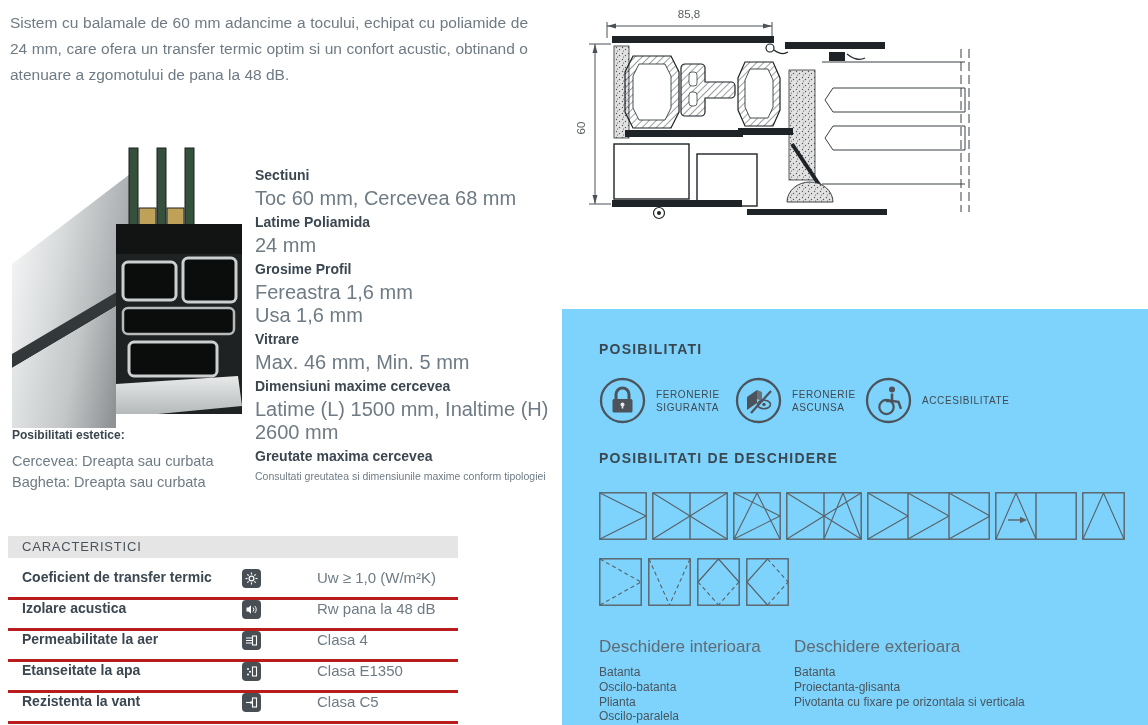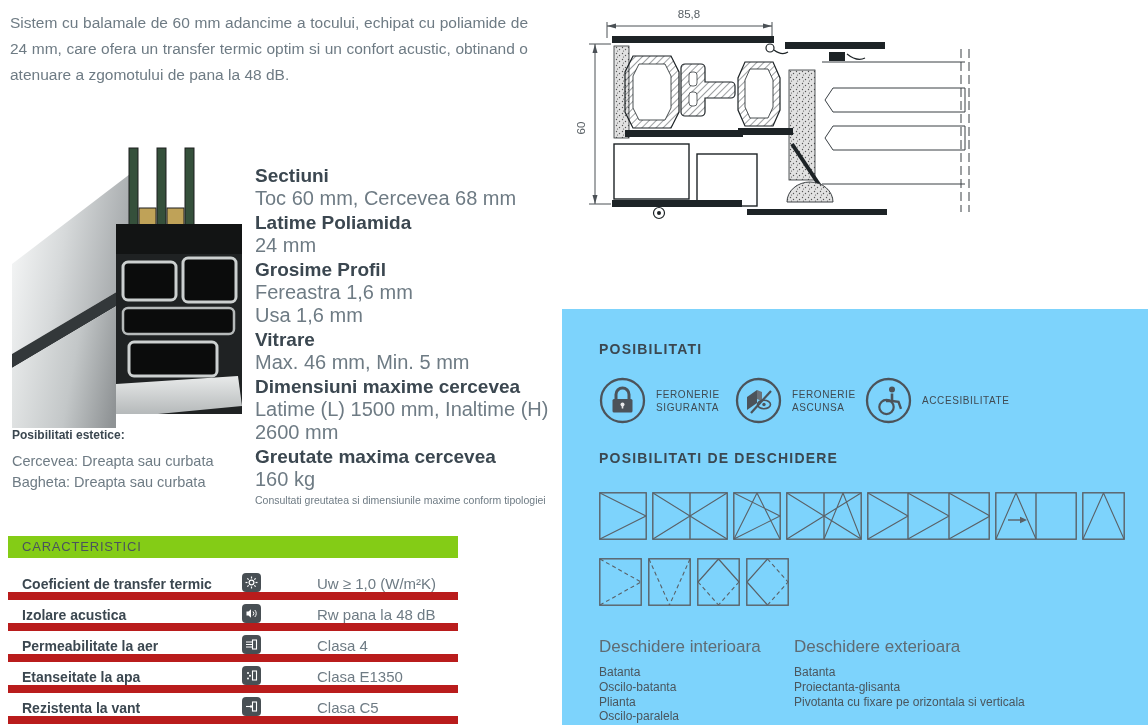--- a/index.html
+++ b/index.html
@@ -6,33 +6,33 @@
   html,body { width:1148px; height:725px; background:#fff; overflow:hidden;
     font-family:"Liberation Sans", sans-serif; }
   #canvas { position:relative; width:1148px; height:725px; background:#fff; overflow:hidden; }
 
   .intro { position:absolute; left:10px; top:10px; width:518px; font-size:15.5px;
     line-height:26px; color:#6e7b84; text-align:justify; }
 
   .photo { position:absolute; left:12px; top:146px; width:230px; height:282px; }
 
   .specs { position:absolute; left:255px; top:164px; width:300px; }
-  .spec-label { font-size:19px; font-weight:700; color:#3b4750; line-height:23.4px; }
+  .spec-label { font-size:14px; font-weight:700; color:#3b4750; line-height:23.4px; }
   .spec-value { font-size:20px; color:#6e7b84; line-height:23.4px; }
   .spec-note { margin-top:2px; font-size:10.5px; color:#6e7b84; }
 
   .aesthetics { position:absolute; left:12px; top:428px; }
   .aesthetics-title { font-size:12px; font-weight:700; color:#3b4750; margin-bottom:9px; }
   .aesthetics-line { font-size:14.5px; color:#6e7b84; line-height:21px; }
 
   .chars { position:absolute; left:8px; top:536px; width:450px; }
-  .chars-header { height:22px; line-height:22px; background:#84cc16; color:#4a545c;
+  .chars-header { height:22px; line-height:22px; background:#e5e5e5; color:#4a545c;
     font-size:13px; letter-spacing:0.8px; padding-left:14px; }
   .chars-rows { margin-top:11px; }
-  .char-row { display:flex; align-items:flex-end; height:31px; border-bottom:8px solid #b91c1c;gap:16px; }
+  .char-row { display:flex; align-items:flex-start; height:31px; border-bottom:3px solid #b91c1c;gap:16px; }
   .char-label { width:218px; padding-left:14px; font-size:14px; font-weight:600; color:#3b4750; }
   .char-icon { width:19px; height:19px; border-radius:4px; background:#484f54;
     display:flex; align-items:center; justify-content:center; flex:0 0 19px; }
   .char-value { margin-left:40px; font-size:15px; color:#6e7b84; }
 
   .drawing { position:absolute; left:567px; top:4px; width:575px; height:218px; }
 
   .panel { position:absolute; left:562px; top:309px; width:586px; height:416px;
     background:#7dd3fc; overflow:hidden; }
   .panel-title { position:absolute; left:37px; font-size:14px; font-weight:600;
@@ -112,21 +112,20 @@
     <div class="spec-label">Latime Poliamida</div>
     <div class="spec-value">24 mm</div>
     <div class="spec-label">Grosime Profil</div>
     <div class="spec-value">Fereastra 1,6 mm</div>
     <div class="spec-value">Usa 1,6 mm</div>
     <div class="spec-label">Vitrare</div>
     <div class="spec-value">Max. 46 mm, Min. 5 mm</div>
     <div class="spec-label">Dimensiuni maxime cercevea</div>
     <div class="spec-value">Latime (L) 1500 mm, Inaltime (H) 2600 mm</div>
     <div class="spec-label">Greutate maxima cercevea</div>
-    <div class="spec-value">160 kg</div>
     <div class="spec-note">Consultati greutatea si dimensiunile maxime conform tipologiei</div>
   </div>
 
   <div class="aesthetics">
     <div class="aesthetics-title">Posibilitati estetice:</div>
     <div class="aesthetics-line">Cercevea: Dreapta sau curbata</div>
     <div class="aesthetics-line">Bagheta: Dreapta sau curbata</div>
   </div>
 
   <div class="chars">

